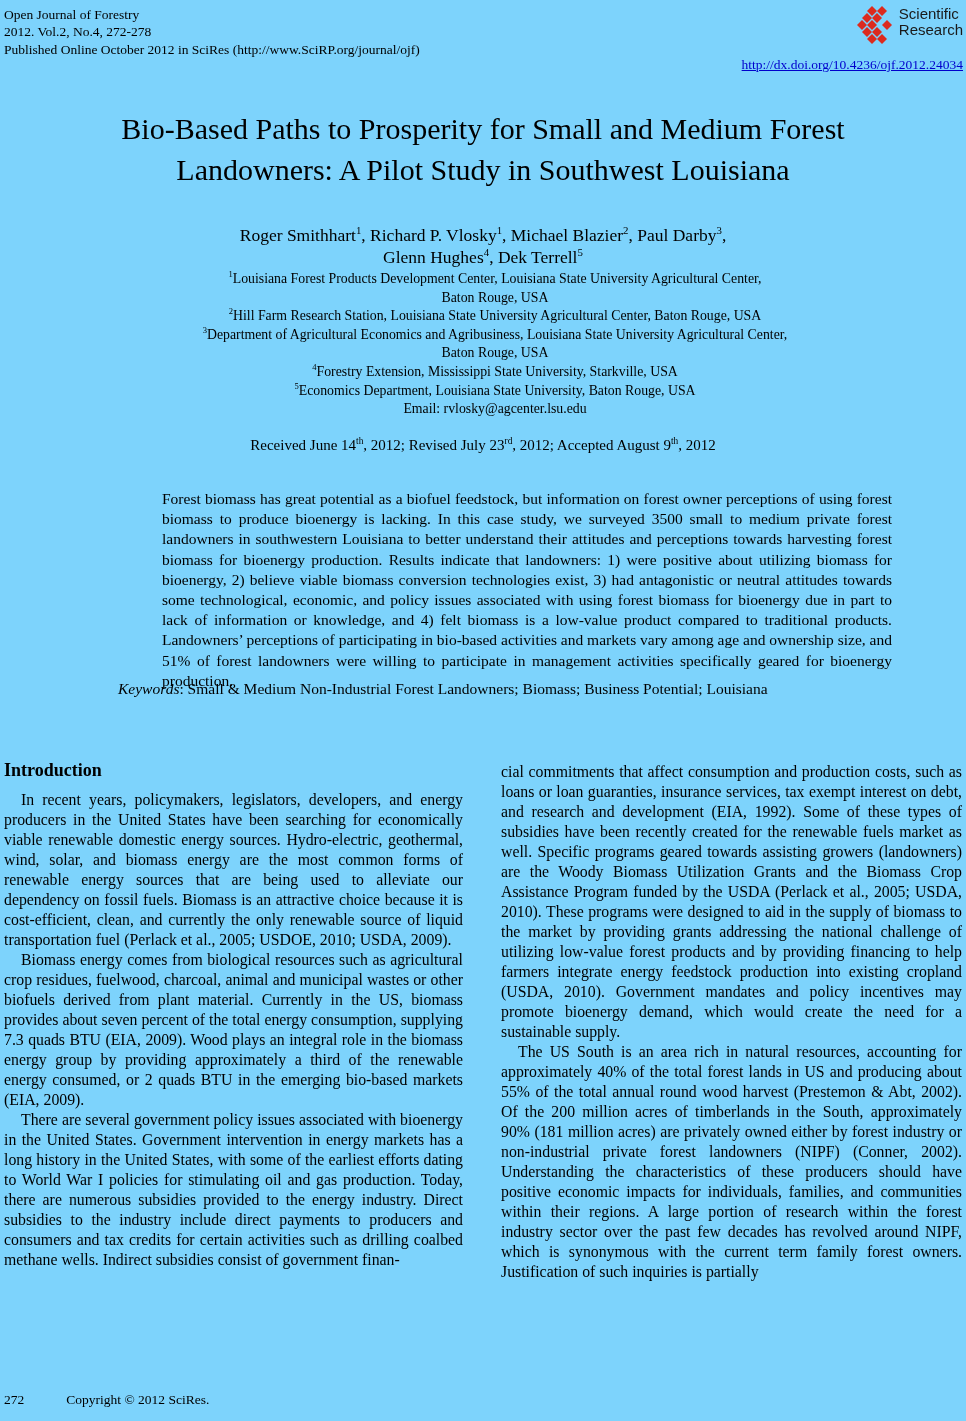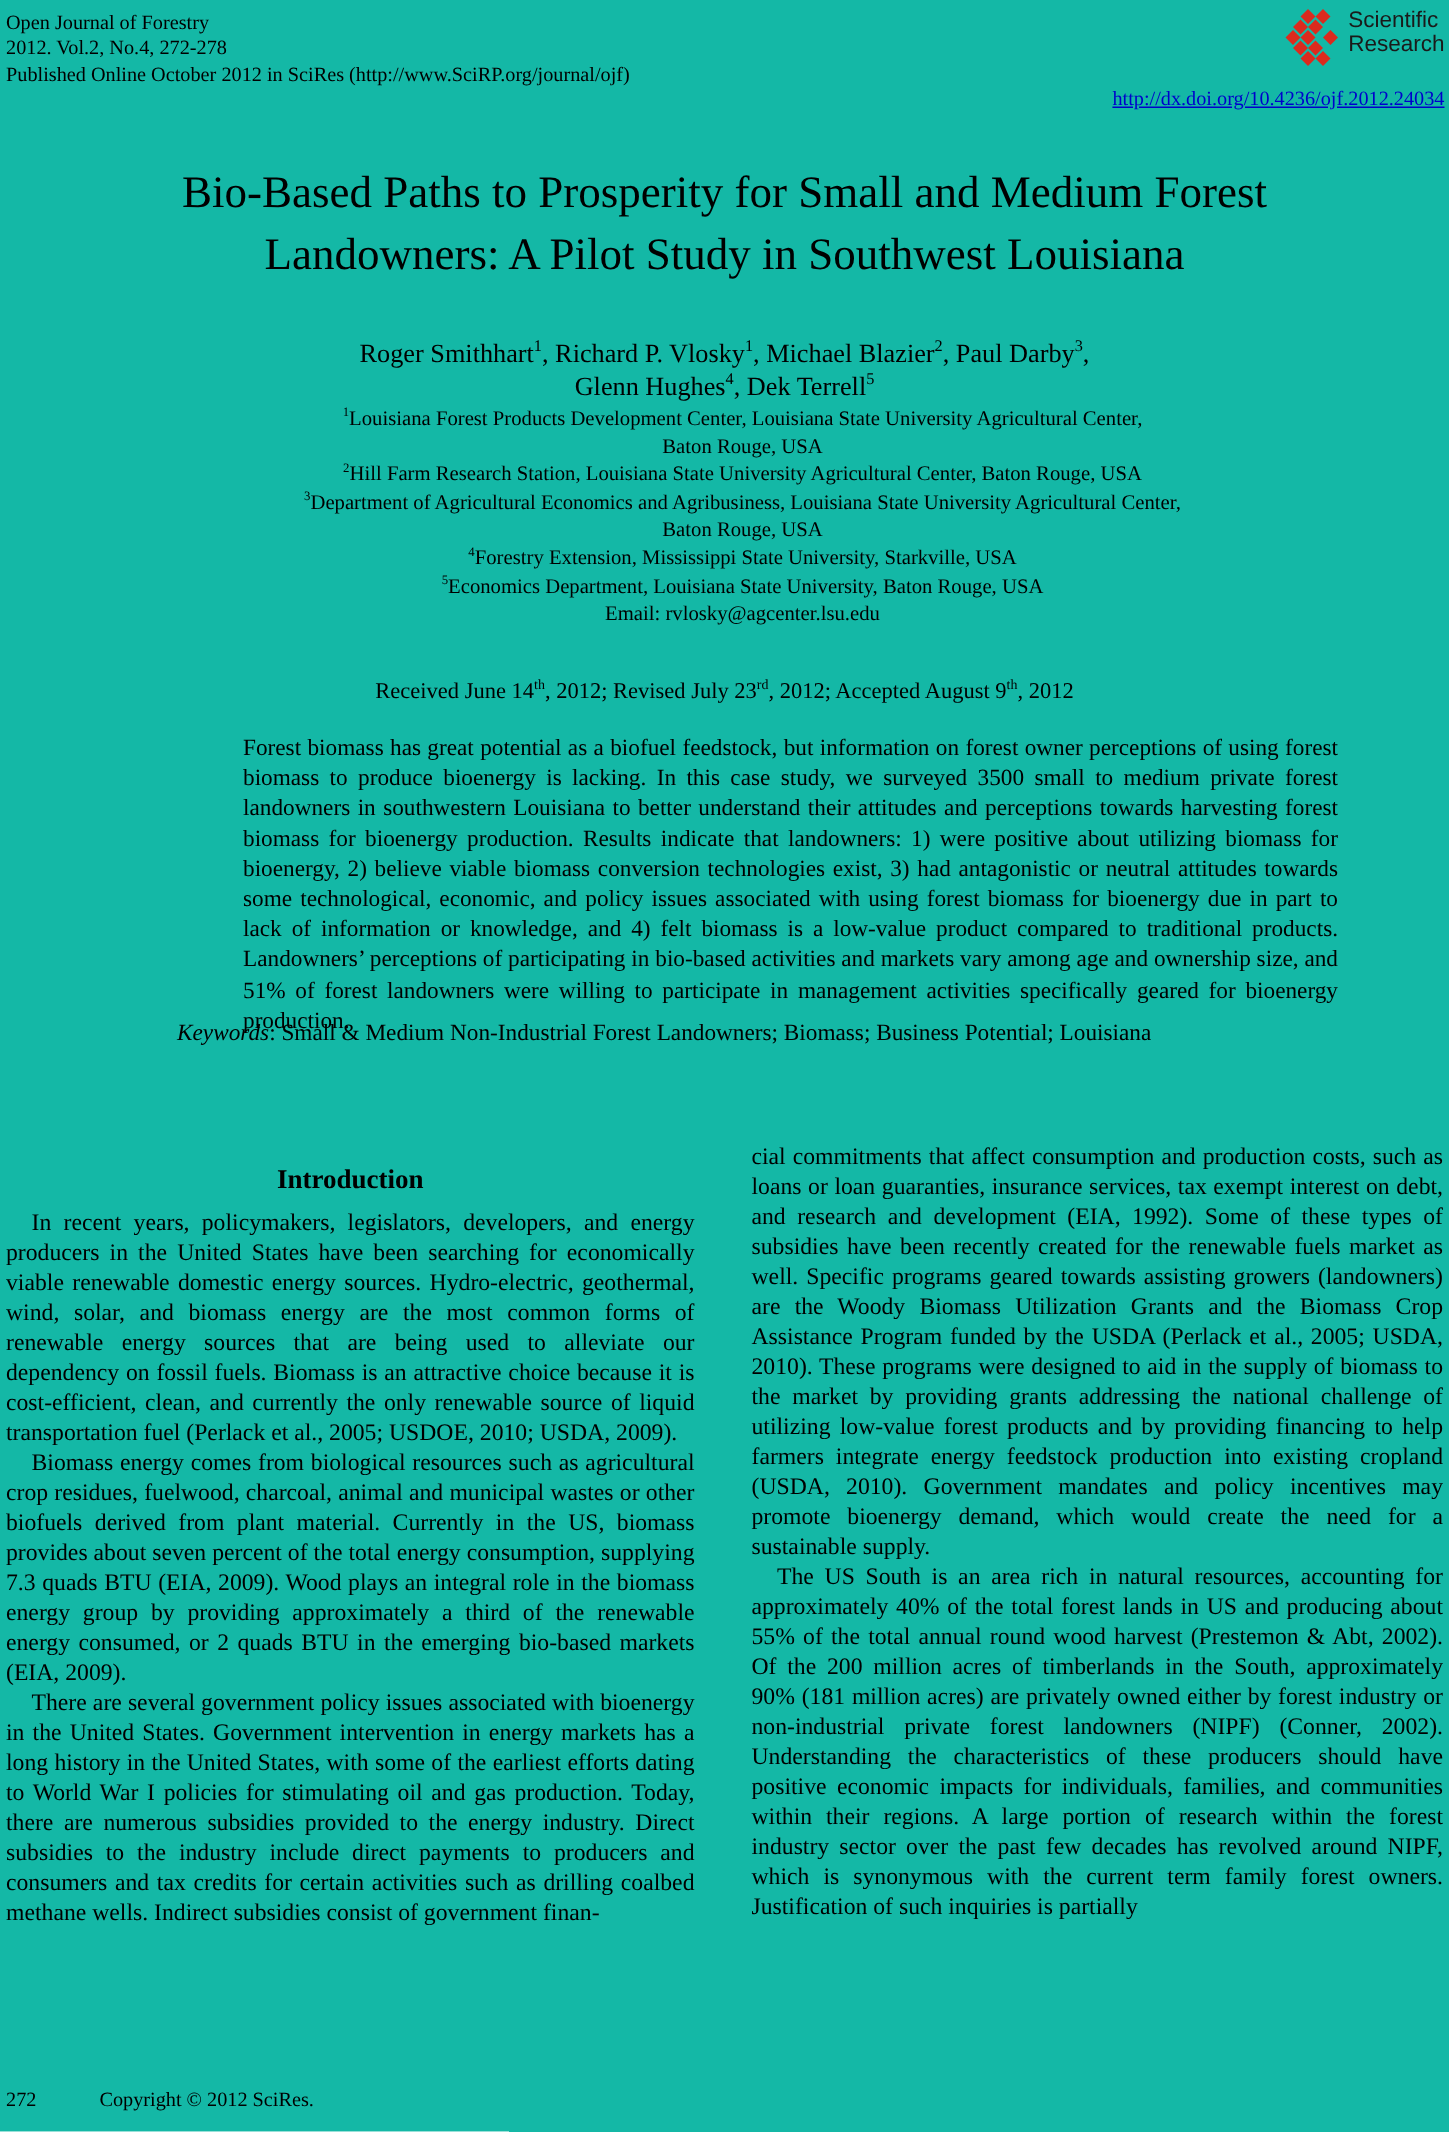--- a/index.html
+++ b/index.html
@@ -1,17 +1,17 @@
 <!DOCTYPE html>
 <html><head>
 <meta charset="utf-8">
 <style>
   html,body { margin:0; padding:0; background:#ffffff; }
   .page {
-    position:relative; width:966px; height:1421px; background:#14b8a6;
+    position:relative; width:966px; height:1421px; background:#7dd3fc;
     font-family:"Liberation Serif", serif; color:#000; overflow:hidden;
   }
   sup { font-size:0.62em; vertical-align:super; line-height:0; }
 
   
   .header { position:absolute; top:6px; left:4px; right:3px;
     display:flex; justify-content:space-between; align-items:flex-start; }
   .journal-info { font-size:13.5px; line-height:17.4px; white-space:nowrap; }
   .logo-block { text-align:right; }
   .logo-row { display:flex; align-items:flex-start; justify-content:flex-end; gap:4px; }
@@ -20,35 +20,35 @@
   .doi-link { display:inline-block; margin-top:7px; font-size:13.5px;
     color:#0000cc; text-decoration:underline;padding-left:48px; }
 
   
   .title-block { position:absolute; top:108px; left:0; width:966px; text-align:center;
     font-size:30px; line-height:41px; }
   .authors { position:absolute; top:224px; left:0; width:966px; text-align:center;
     font-size:17.5px; line-height:22px; }
   .affiliations { position:absolute; top:270px; left:12px; width:966px; text-align:center;
     font-size:13.8px; line-height:18.6px; }
-  .received { position:absolute; top:453px; left:0; width:966px; text-align:center;
+  .received { position:absolute; top:437px; left:0; width:966px; text-align:center;
     font-size:15px; }
 
   
   .abstract { position:absolute; top:489px; left:118px; width:730px;
     text-align:justify; font-size:15.5px; line-height:20.2px;margin-left:44px; }
   .keywords { position:absolute; top:680px; left:118px; width:730px; font-size:15.5px; }
   .keywords i { font-style:italic; }
 
   
   .col { font-size:15.8px; line-height:20px; }
   .col-left  { position:absolute; top:760px; left:4px;  width:459px; }
   .col-right { position:absolute; top:762px; left:501px; width:461px; }
-  .section-heading { text-align:center; font-weight:bold; font-size:18px;
-    margin:16px 0 10px 0; }
+  .section-heading { text-align:left; font-weight:bold; font-size:18px;
+    margin:0 0 10px 0; }
   .col p { margin:0; text-align:justify; }
   .col p.indent { text-indent:17px; }
 
   
   .footer { position:absolute; top:1392px; left:4px; right:15px;
     display:flex; font-size:13.5px;gap:42px; }
 </style>
 </head>
 <body>
 

